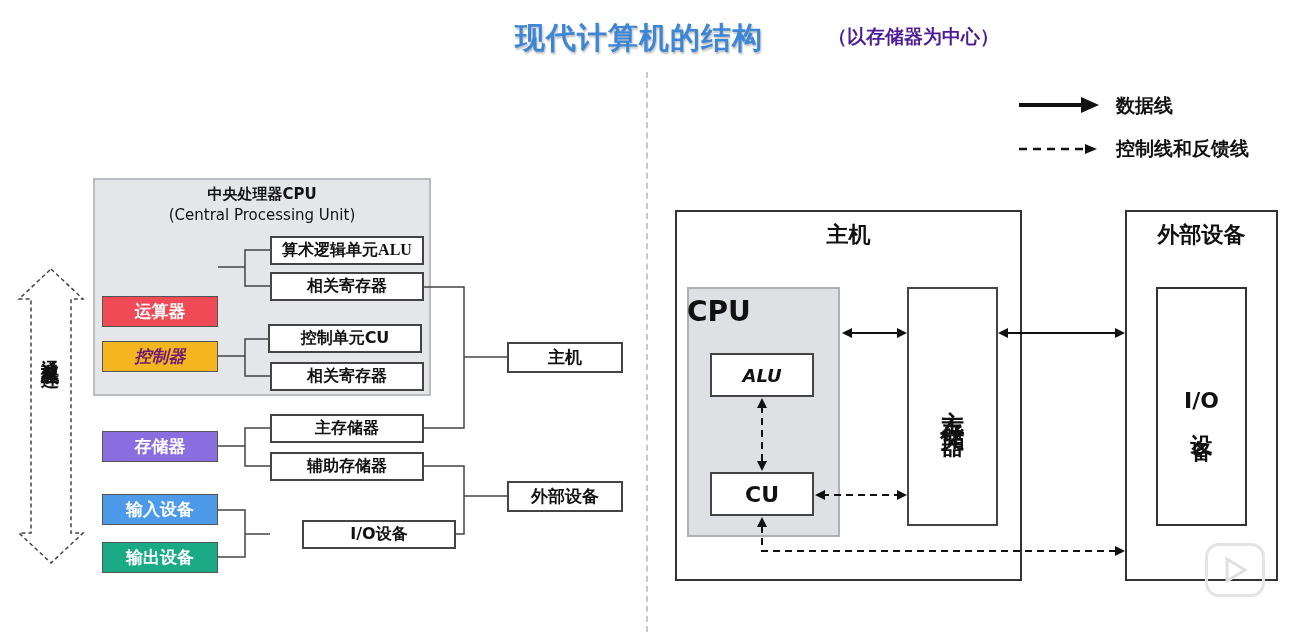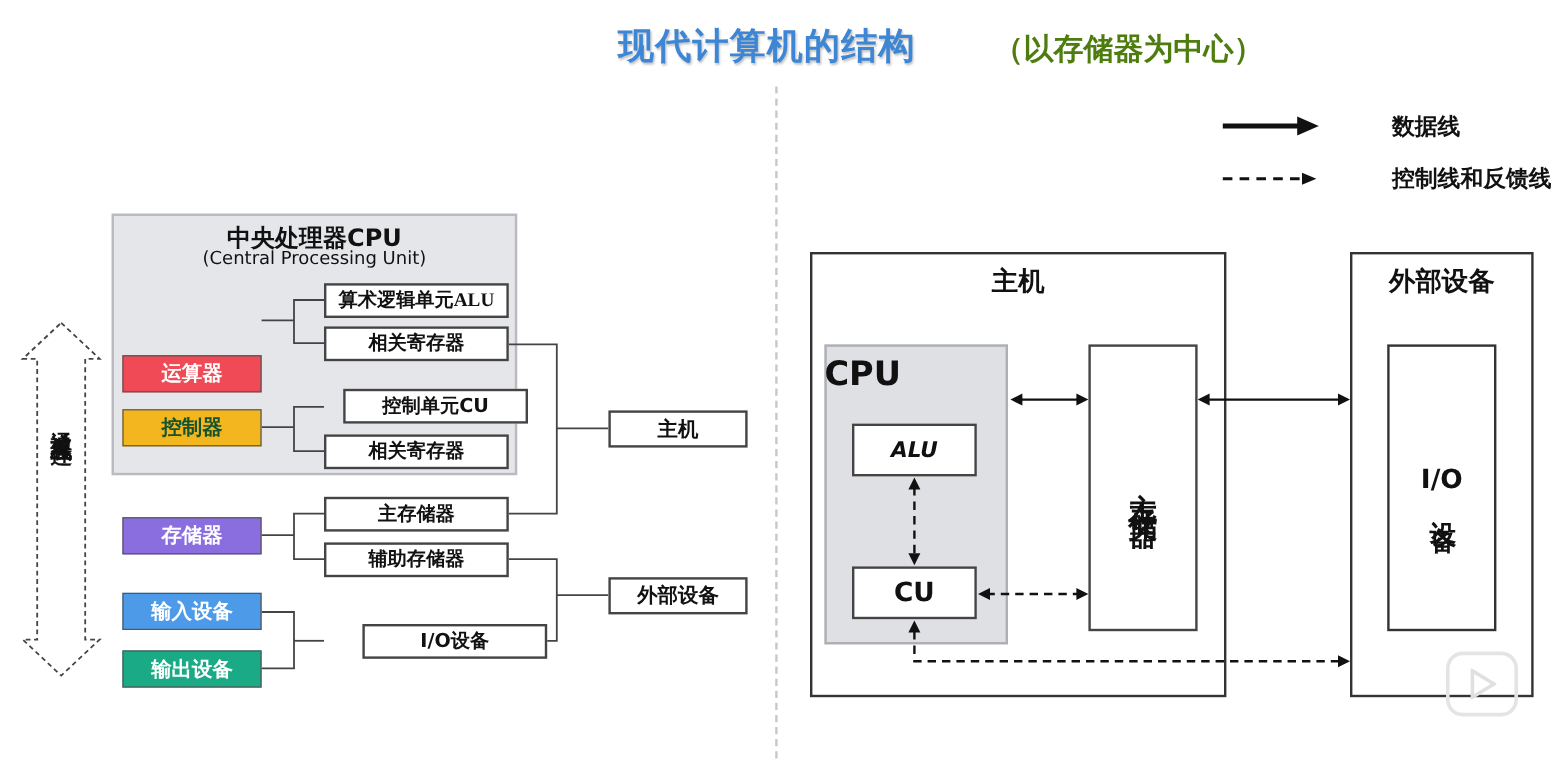--- a/index.html
+++ b/index.html
@@ -1,37 +1,37 @@
 <!DOCTYPE html>
 <html><head>
 <meta charset="utf-8">
 <style>
   html, body { margin:0; padding:0; background:#ffffff; }
   body { width:1295px; height:639px; position:relative; overflow:hidden;
          font-family:"DejaVu Sans", "Liberation Sans", sans-serif; color:#111; }
   .abs { position:absolute; box-sizing:border-box; }
   .title { left:515px; top:18px; font-size:30px; font-weight:bold; color:#3d86d6;
            text-shadow:1px 2px 2px rgba(0,0,0,0.25); letter-spacing:1px; }
-  .subtitle { left:828px; top:24px; font-size:25px; font-weight:bold; color:#4d7c0f; }
+  .subtitle { left:828px; top:24px; font-size:19px; font-weight:bold; color:#4c1d95; }
   .divider { left:646px; top:72px; width:0; height:560px; border-left:2px dashed #c8c8c8; }
 
   .box { border:2px solid #444; background:#fff; display:flex; align-items:center;
          justify-content:center; font-weight:bold; font-size:16px; }
   .cpu-panel { left:93px; top:178px; width:338px; height:218px; background:#e5e6e9;
                border:2px solid #b9bbc0; }
-  .cpu-title { left:93px; top:185px; width:338px; text-align:center; font-weight:bold; font-size:20px; }
+  .cpu-title { left:93px; top:185px; width:338px; text-align:center; font-weight:bold; font-size:15px; }
   .cpu-sub { left:93px; top:206px; width:338px; text-align:center; font-size:15px; }
   .cat { border:1.5px solid #555; color:#fff; font-weight:bold; font-size:17px;
          display:flex; align-items:center; justify-content:center; }
   .lines line, .lines polyline { stroke:#444; stroke-width:1.5; fill:none; }
 
   .bus-label { left:36px; top:345px; width:26px; font-size:18px; font-weight:bold;
                line-height:24px; text-align:center; }
 
-  .legend-text { font-size:19px; font-weight:bold;margin-left:44px; }
+  .legend-text { font-size:19px; font-weight:bold; }
   .big-label { font-size:22px; font-weight:bold; text-align:center; }
   .vert { writing-mode:vertical-rl; text-orientation:upright; letter-spacing:6px; }
   .watermark { left:1205px; top:543px; width:60px; height:54px; border:3px solid #e4e4e4;
                border-radius:14px; display:flex; align-items:center; justify-content:center; }
 </style>
 </head>
 <body>
 
 <div class="abs title">现代计算机的结构</div>
 <div class="abs subtitle">（以存储器为中心）</div>
@@ -61,28 +61,28 @@
   <line x1="245" y1="534" x2="270" y2="534"></line>
 
   <polyline points="424,287 464,287 464,428 424,428"></polyline>
   <line x1="464" y1="357" x2="507" y2="357"></line>
 
   <polyline points="424,466 464,466 464,534 424,534"></polyline>
   <line x1="464" y1="496" x2="507" y2="496"></line>
 </svg>
 
 <div class="abs cat" style="left:102px;top:252px;width:116px;height:31px;background:#ef4a55;margin-top:44px;">运算器</div>
-<div class="abs cat" style="left:102px;top:341px;width:116px;height:31px;background:#f3b61f;color:#14532d;">控制器</div>
+<div class="abs cat" style="left:102px;top:341px;width:116px;height:31px;background:#f3b61f;color:#701a75;font-style:italic;">控制器</div>
 <div class="abs cat" style="left:102px;top:431px;width:116px;height:31px;background:#8a6ee0;">存储器</div>
 <div class="abs cat" style="left:102px;top:494px;width:116px;height:31px;background:#4d9be8;">输入设备</div>
 <div class="abs cat" style="left:102px;top:542px;width:116px;height:31px;background:#1aab86;">输出设备</div>
 
 <div class="abs box" style="left:270px;top:236px;width:154px;height:29px;font-family:Liberation Serif, serif;">算术逻辑单元ALU</div>
 <div class="abs box" style="left:270px;top:272px;width:154px;height:29px;">相关寄存器</div>
-<div class="abs box" style="left:286px;top:324px;width:154px;height:29px;">控制单元CU</div>
+<div class="abs box" style="left:268px;top:324px;width:154px;height:29px;">控制单元CU</div>
 <div class="abs box" style="left:270px;top:362px;width:154px;height:29px;">相关寄存器</div>
 <div class="abs box" style="left:270px;top:414px;width:154px;height:29px;">主存储器</div>
 <div class="abs box" style="left:270px;top:452px;width:154px;height:29px;">辅助存储器</div>
 <div class="abs box" style="left:270px;top:520px;width:154px;height:29px;margin-left:32px;">I/O设备</div>
 
 <div class="abs box" style="left:507px;top:342px;width:116px;height:31px;font-size:17px;">主机</div>
 <div class="abs box" style="left:507px;top:481px;width:116px;height:31px;font-size:17px;">外部设备</div>
 
 <svg class="abs" style="left:1015px;top:92px;" width="90" height="66">
   <g>

